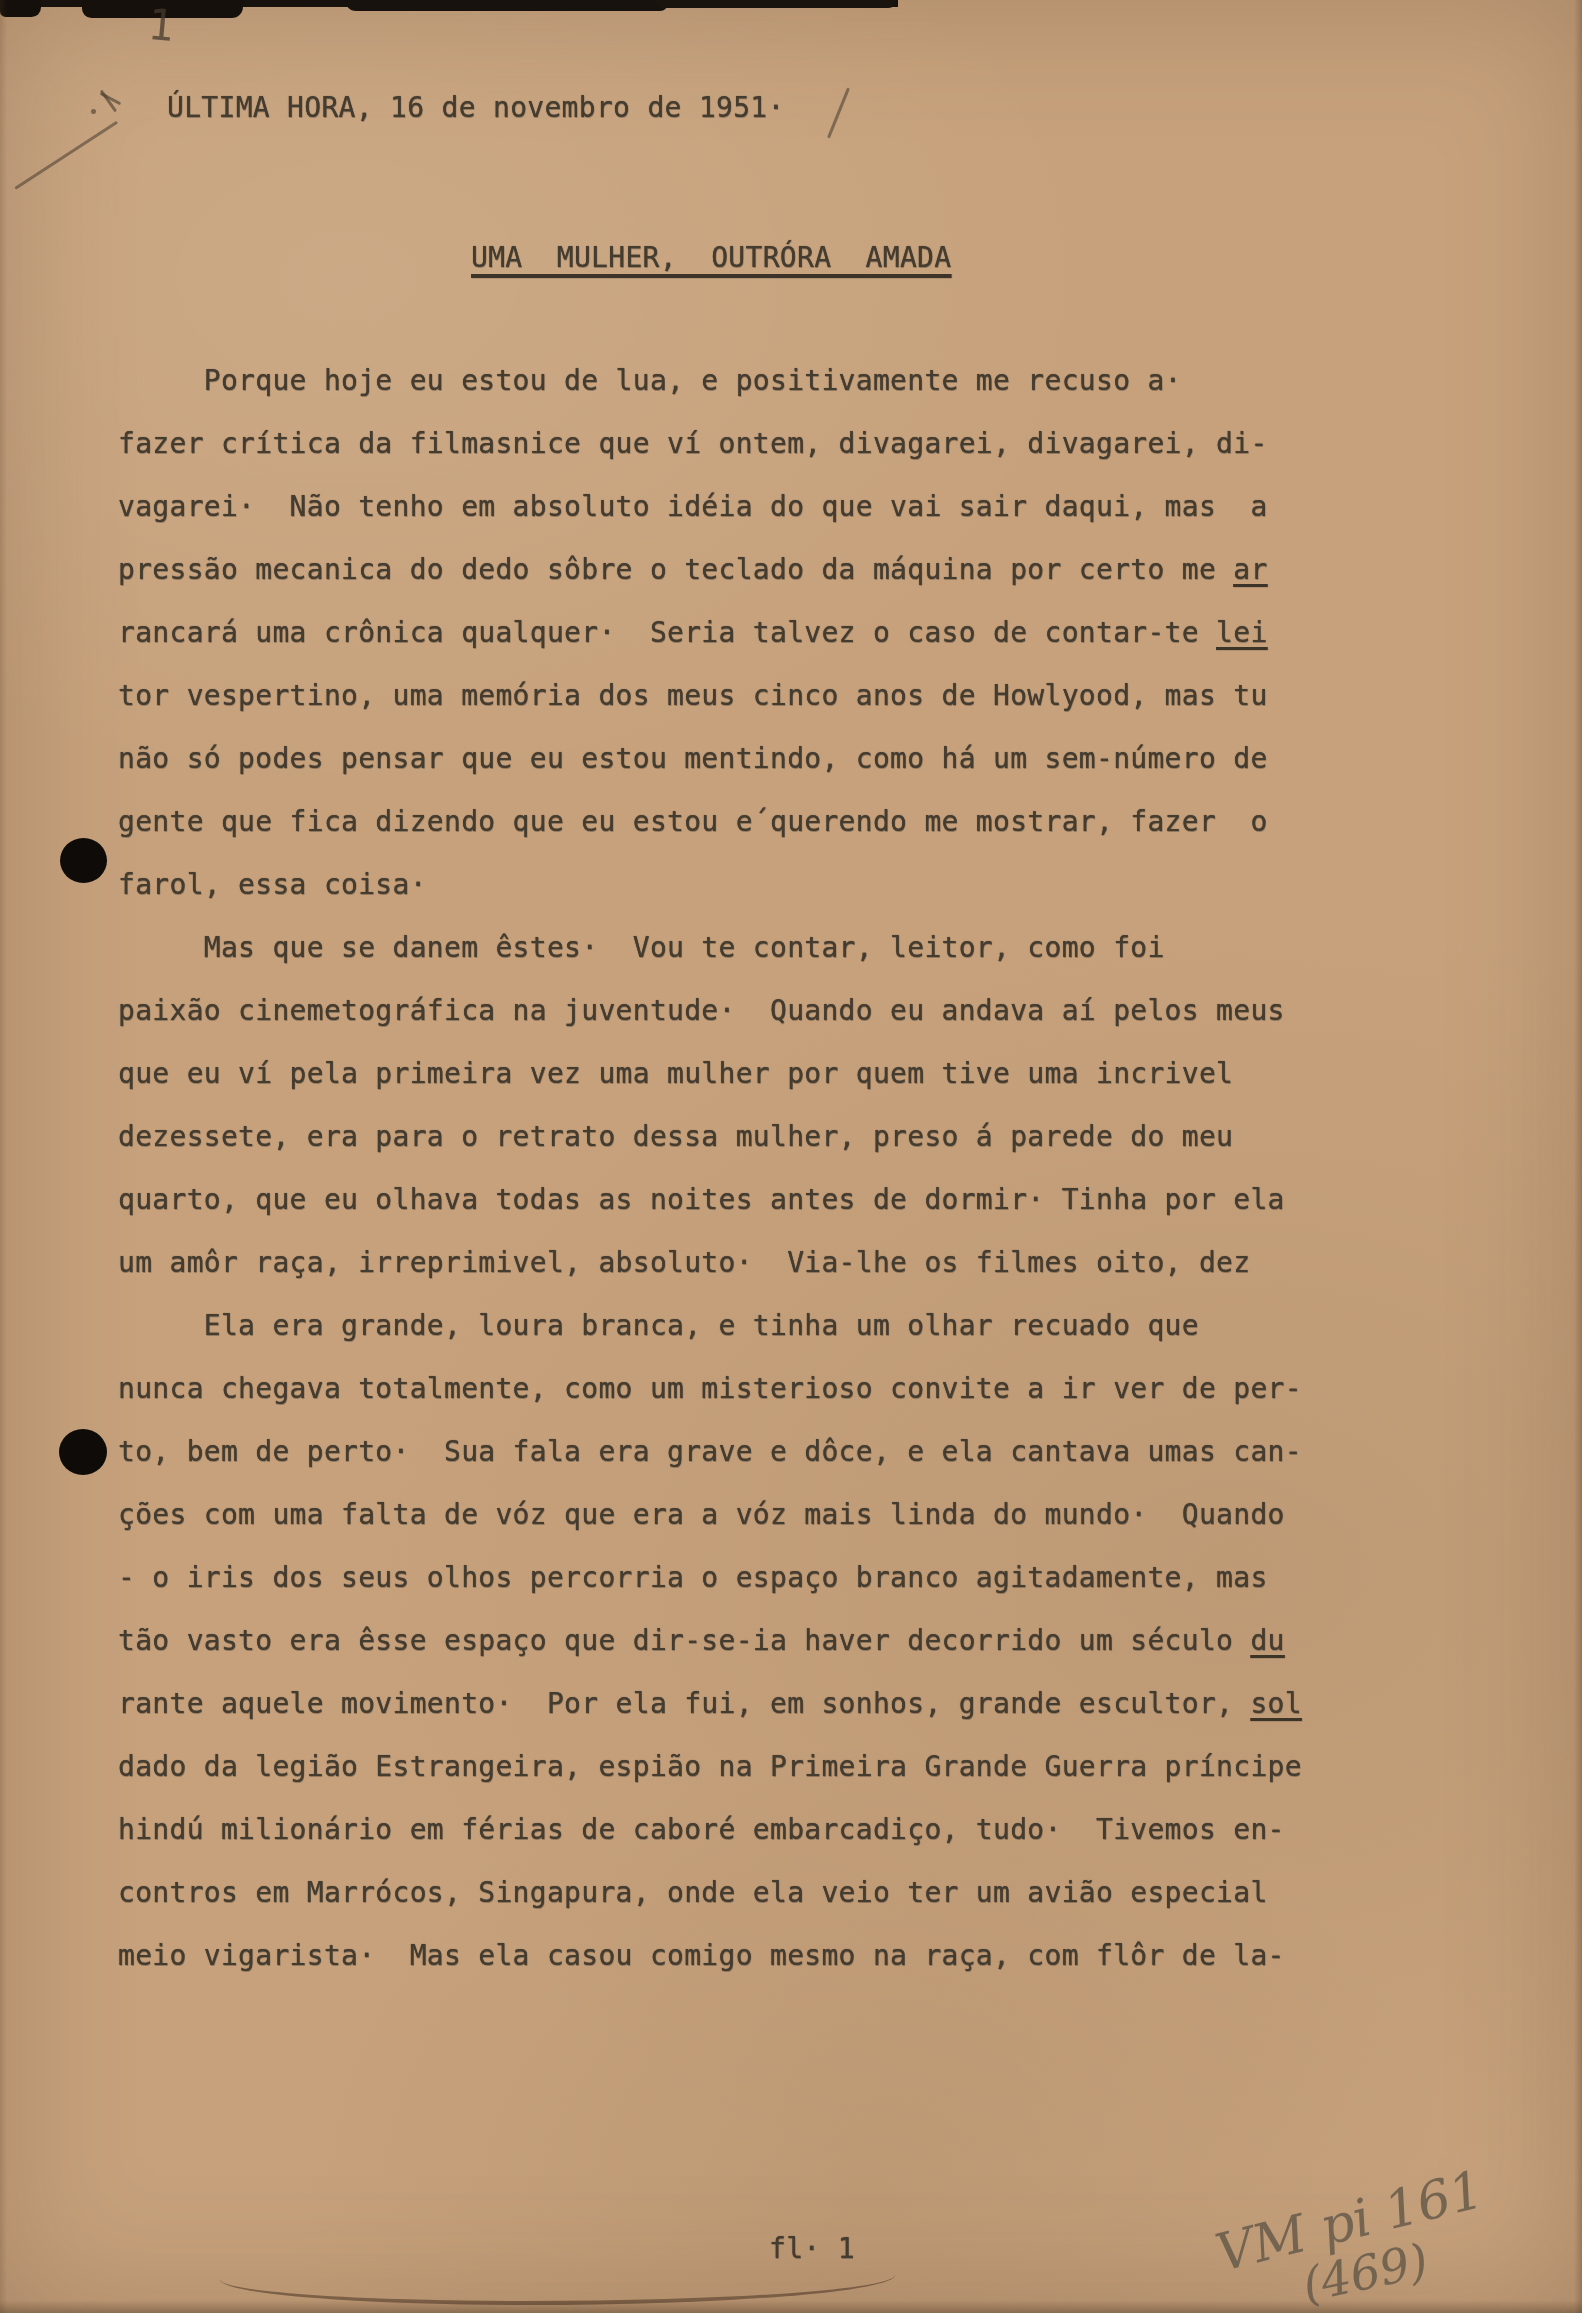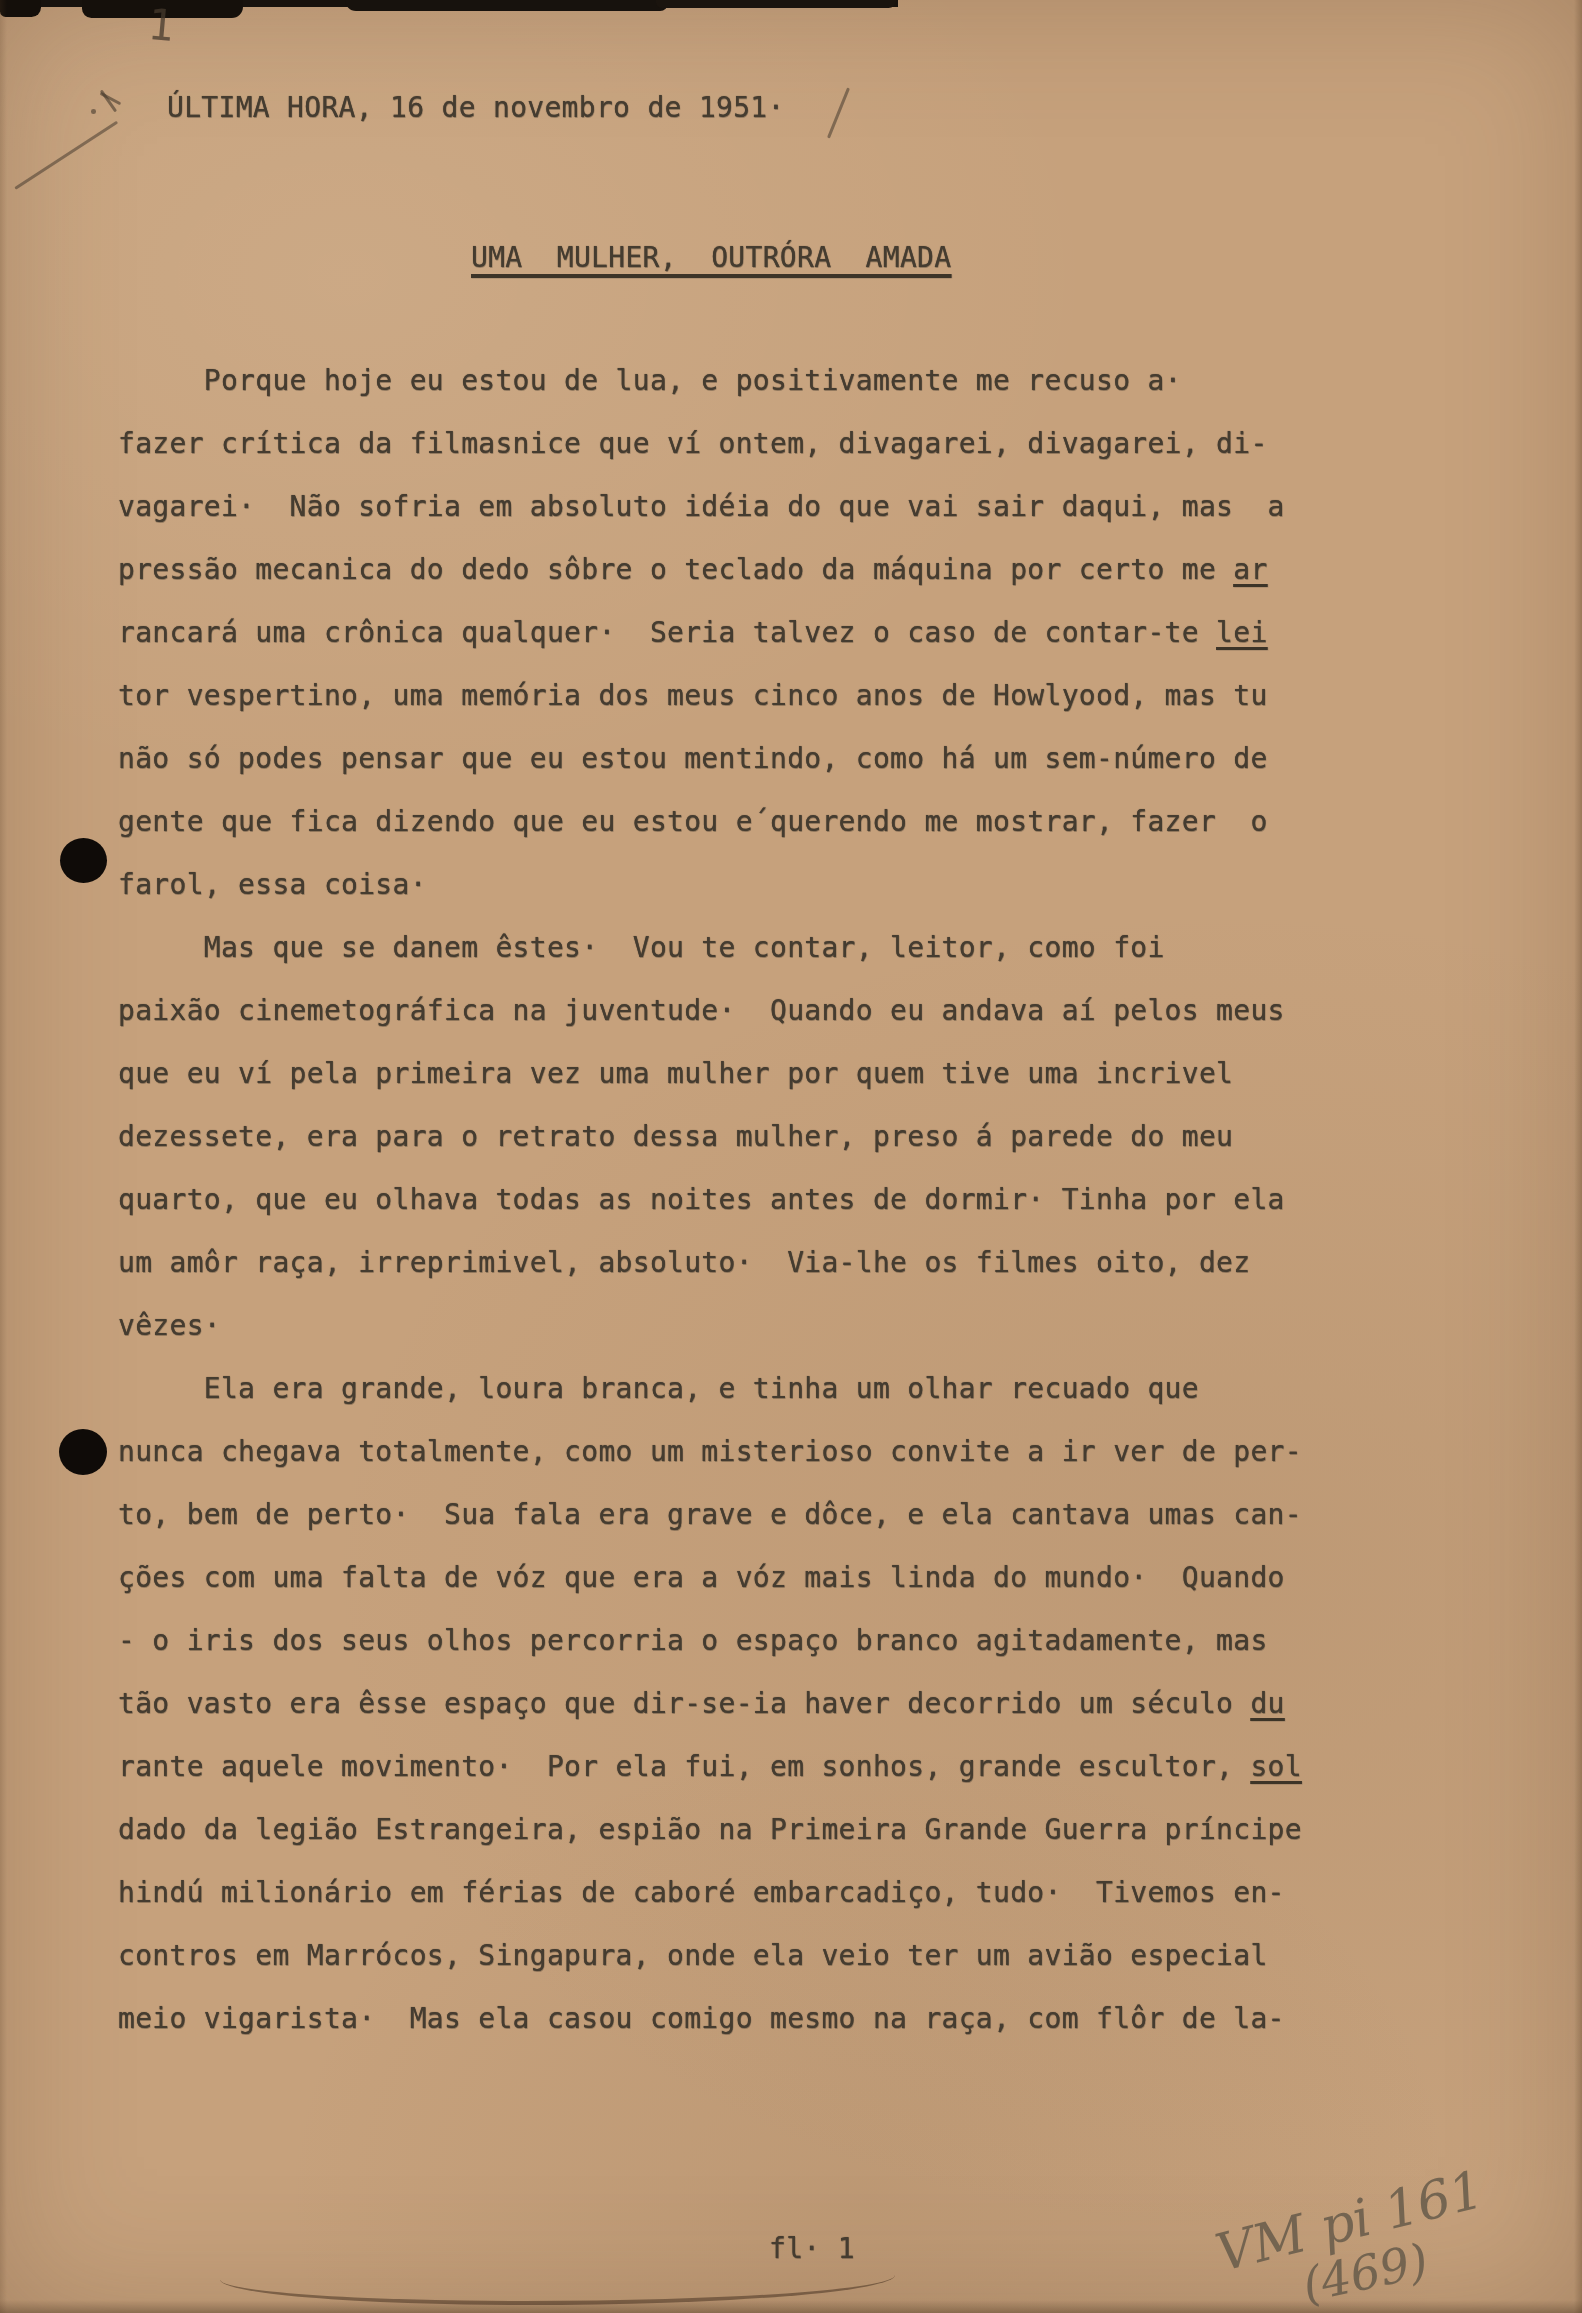--- a/index.html
+++ b/index.html
@@ -114,34 +114,33 @@
   <div class="stroke diag-long"></div>
   <div class="stroke slash-right"></div>
 
   <div class="typed header">ÚLTIMA HORA, 16 de novembro de 1951·</div>
 
   <div class="typed title"><span class="us-title">UMA  MULHER,  OUTRÓRA  AMADA</span></div>
 
   <div class="body-block">
     <div class="typed ln"><span>     Porque hoje eu estou de lua, e positivamente me recuso a·</span><span class="us"></span></div>
     <div class="typed ln"><span>fazer crítica da filmasnice que ví ontem, divagarei, divagarei, di-</span><span class="us"></span></div>
-    <div class="typed ln"><span>vagarei·  Não sofria em absoluto idéia do que vai sair daqui, mas  a</span><span class="us"></span></div>
+    <div class="typed ln"><span>vagarei·  Não tenho em absoluto idéia do que vai sair daqui, mas  a</span><span class="us"></span></div>
     <div class="typed ln"><span>pressão mecanica do dedo sôbre o teclado da máquina por certo me </span><span class="us">ar</span></div>
     <div class="typed ln"><span>rancará uma crônica qualquer·  Seria talvez o caso de contar-te </span><span class="us">lei</span></div>
     <div class="typed ln"><span>tor vespertino, uma memória dos meus cinco anos de Howlyood, mas tu</span><span class="us"></span></div>
     <div class="typed ln"><span>não só podes pensar que eu estou mentindo, como há um sem-número de</span><span class="us"></span></div>
     <div class="typed ln"><span>gente que fica dizendo que eu estou e´querendo me mostrar, fazer  o</span><span class="us"></span></div>
     <div class="typed ln"><span>farol, essa coisa·</span><span class="us"></span></div>
     <div class="typed ln"><span>     Mas que se danem êstes·  Vou te contar, leitor, como foi</span><span class="us"></span></div>
     <div class="typed ln"><span>paixão cinemetográfica na juventude·  Quando eu andava aí pelos meus</span><span class="us"></span></div>
     <div class="typed ln"><span>que eu ví pela primeira vez uma mulher por quem tive uma incrivel</span><span class="us"></span></div>
     <div class="typed ln"><span>dezessete, era para o retrato dessa mulher, preso á parede do meu</span><span class="us"></span></div>
     <div class="typed ln"><span>quarto, que eu olhava todas as noites antes de dormir· Tinha por ela</span><span class="us"></span></div>
     <div class="typed ln"><span>um amôr raça, irreprimivel, absoluto·  Via-lhe os filmes oito, dez</span><span class="us"></span></div>
-    <div class="typed ln"><span>vêzes·</span><span class="us"></span></div>
     <div class="typed ln"><span>     Ela era grande, loura branca, e tinha um olhar recuado que</span><span class="us"></span></div>
     <div class="typed ln"><span>nunca chegava totalmente, como um misterioso convite a ir ver de per-</span><span class="us"></span></div>
     <div class="typed ln"><span>to, bem de perto·  Sua fala era grave e dôce, e ela cantava umas can-</span><span class="us"></span></div>
     <div class="typed ln"><span>ções com uma falta de vóz que era a vóz mais linda do mundo·  Quando</span><span class="us"></span></div>
     <div class="typed ln"><span>- o iris dos seus olhos percorria o espaço branco agitadamente, mas</span><span class="us"></span></div>
     <div class="typed ln"><span>tão vasto era êsse espaço que dir-se-ia haver decorrido um século </span><span class="us">du</span></div>
     <div class="typed ln"><span>rante aquele movimento·  Por ela fui, em sonhos, grande escultor, </span><span class="us">sol</span></div>
     <div class="typed ln"><span>dado da legião Estrangeira, espião na Primeira Grande Guerra príncipe</span><span class="us"></span></div>
     <div class="typed ln"><span>hindú milionário em férias de caboré embarcadiço, tudo·  Tivemos en-</span><span class="us"></span></div>
     <div class="typed ln"><span>contros em Marrócos, Singapura, onde ela veio ter um avião especial</span><span class="us"></span></div>

